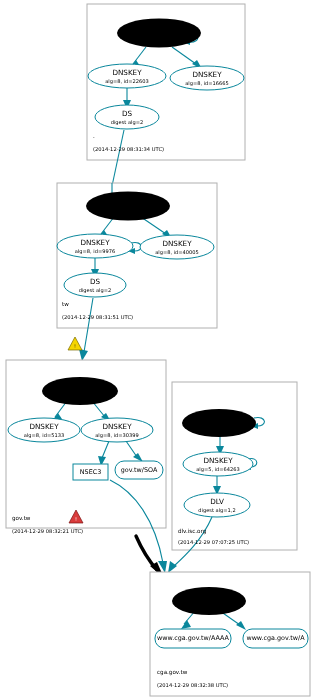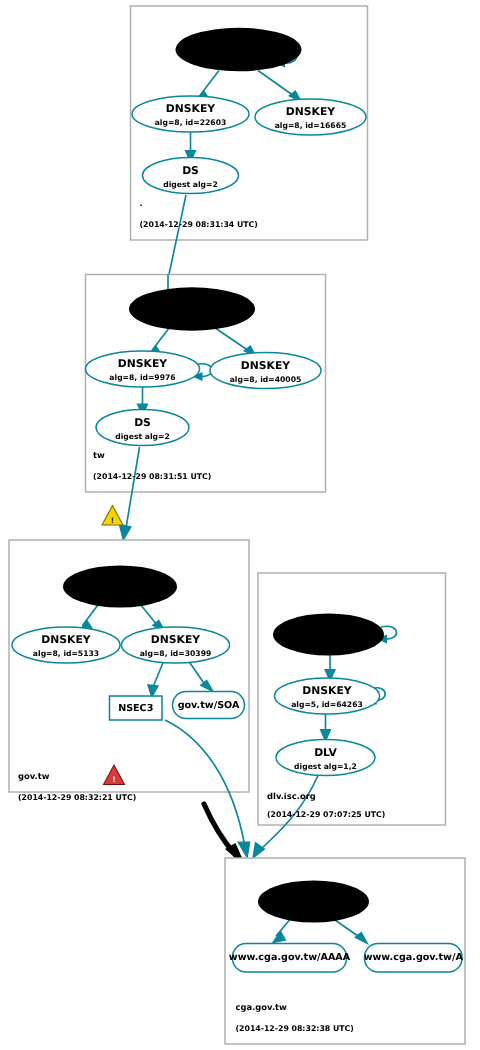--- a/index.html
+++ b/index.html
@@ -12,21 +12,20 @@
     height: 700px;
     position: relative;
     font-family: "DejaVu Sans", "Liberation Sans", sans-serif;
     overflow: hidden;
   }
   #canvas {
     position: absolute;
     inset: 0;
     width: 316px;
     height: 552px;
-    font-weight: bold;
   }
   svg#graph {
     position: absolute;
     top: 0;
     left: 0;
     width: 316px;
     height: 700px;
   }
   .zone-rect {
     fill: #ffffff;

